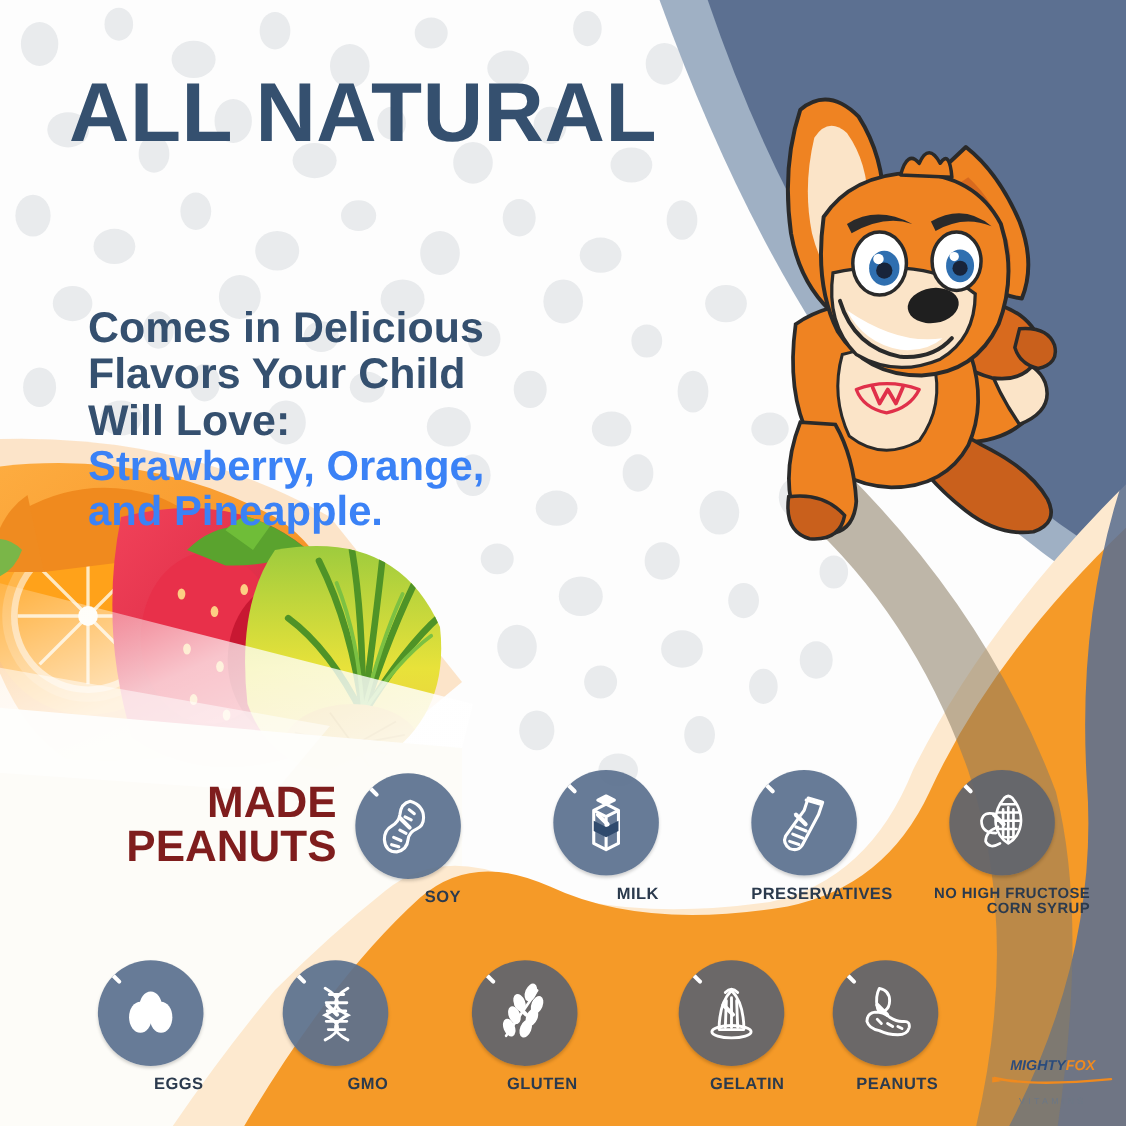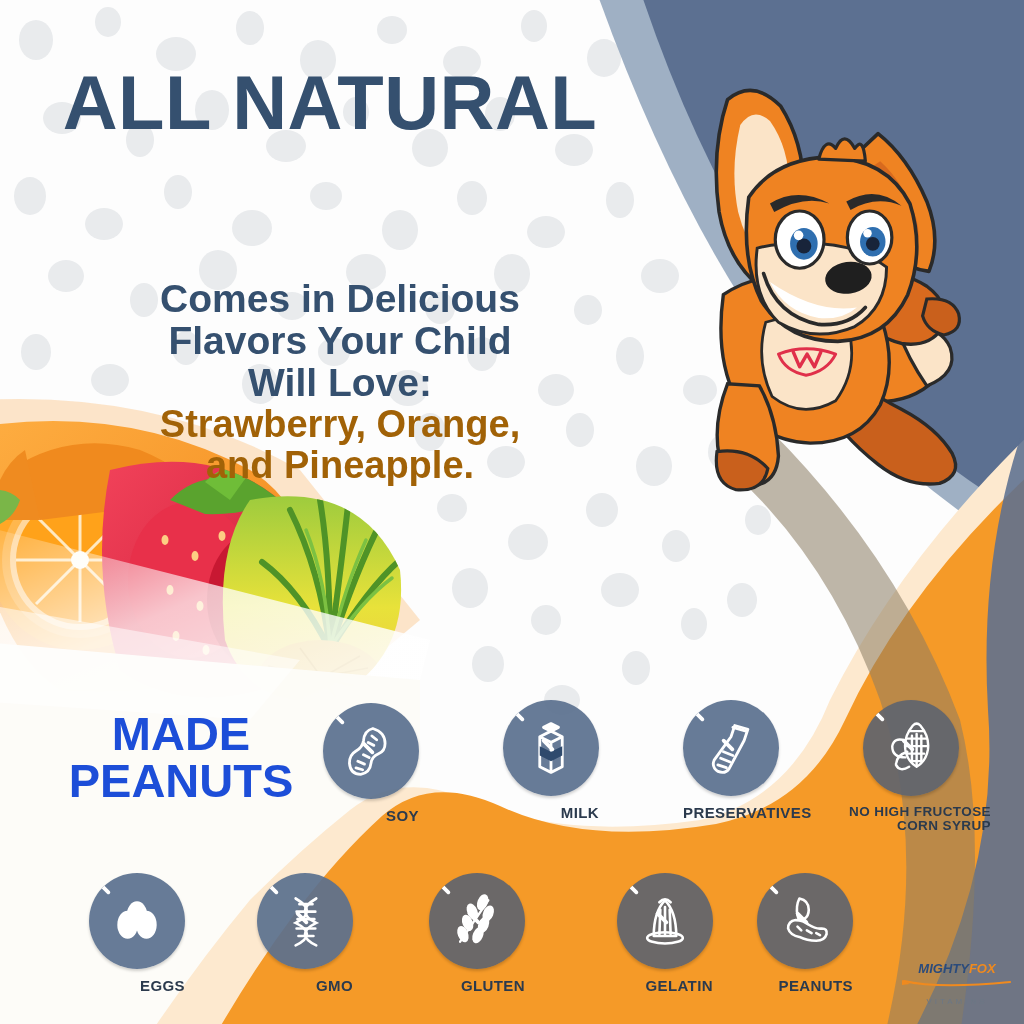--- a/index.html
+++ b/index.html
@@ -18,30 +18,30 @@
   }
   .headline .l1{
     display:block;font-size:76px;font-weight:bold;color:#35506f;
     letter-spacing:0.5px;
   }
   .headline .l2{
     display:block;font-size:76px;font-weight:bold;color:#f59a28;
     letter-spacing:0.5px;
   }
   .subhead{
-    position:absolute;left:80px;top:278px;width:520px;text-align:center;
+    position:absolute;left:80px;top:278px;width:520px;text-align:left;
     line-height:1.08;
   }
   .subhead .sl{display:block;font-size:39px;font-weight:bold;color:#35506f;}
-  .subhead .fl{display:block;font-size:38px;font-weight:bold;color:#a16207;}
+  .subhead .fl{display:block;font-size:38px;font-weight:bold;color:#3b82f6;}
 
   .madewithout{
     position:absolute;left:56px;top:710px;width:250px;
-    font-size:47px;font-weight:bold;color:#1d4ed8;line-height:1.0;
-    text-align:center;
+    font-size:40px;font-weight:bold;color:#7f1d1d;line-height:1.0;
+    text-align:right;
   }
   .madewithout span{display:block;}
 
   
   .badge{position:absolute;width:96px;text-align:right;}
   .badge .circle{
     position:relative;width:96px;height:96px;border-radius:50%;
     background:rgba(90,112,142,0.92);
     box-shadow:0 2px 3px rgba(0,0,0,0.18);
     display:flex;align-items:center;justify-content:center;

